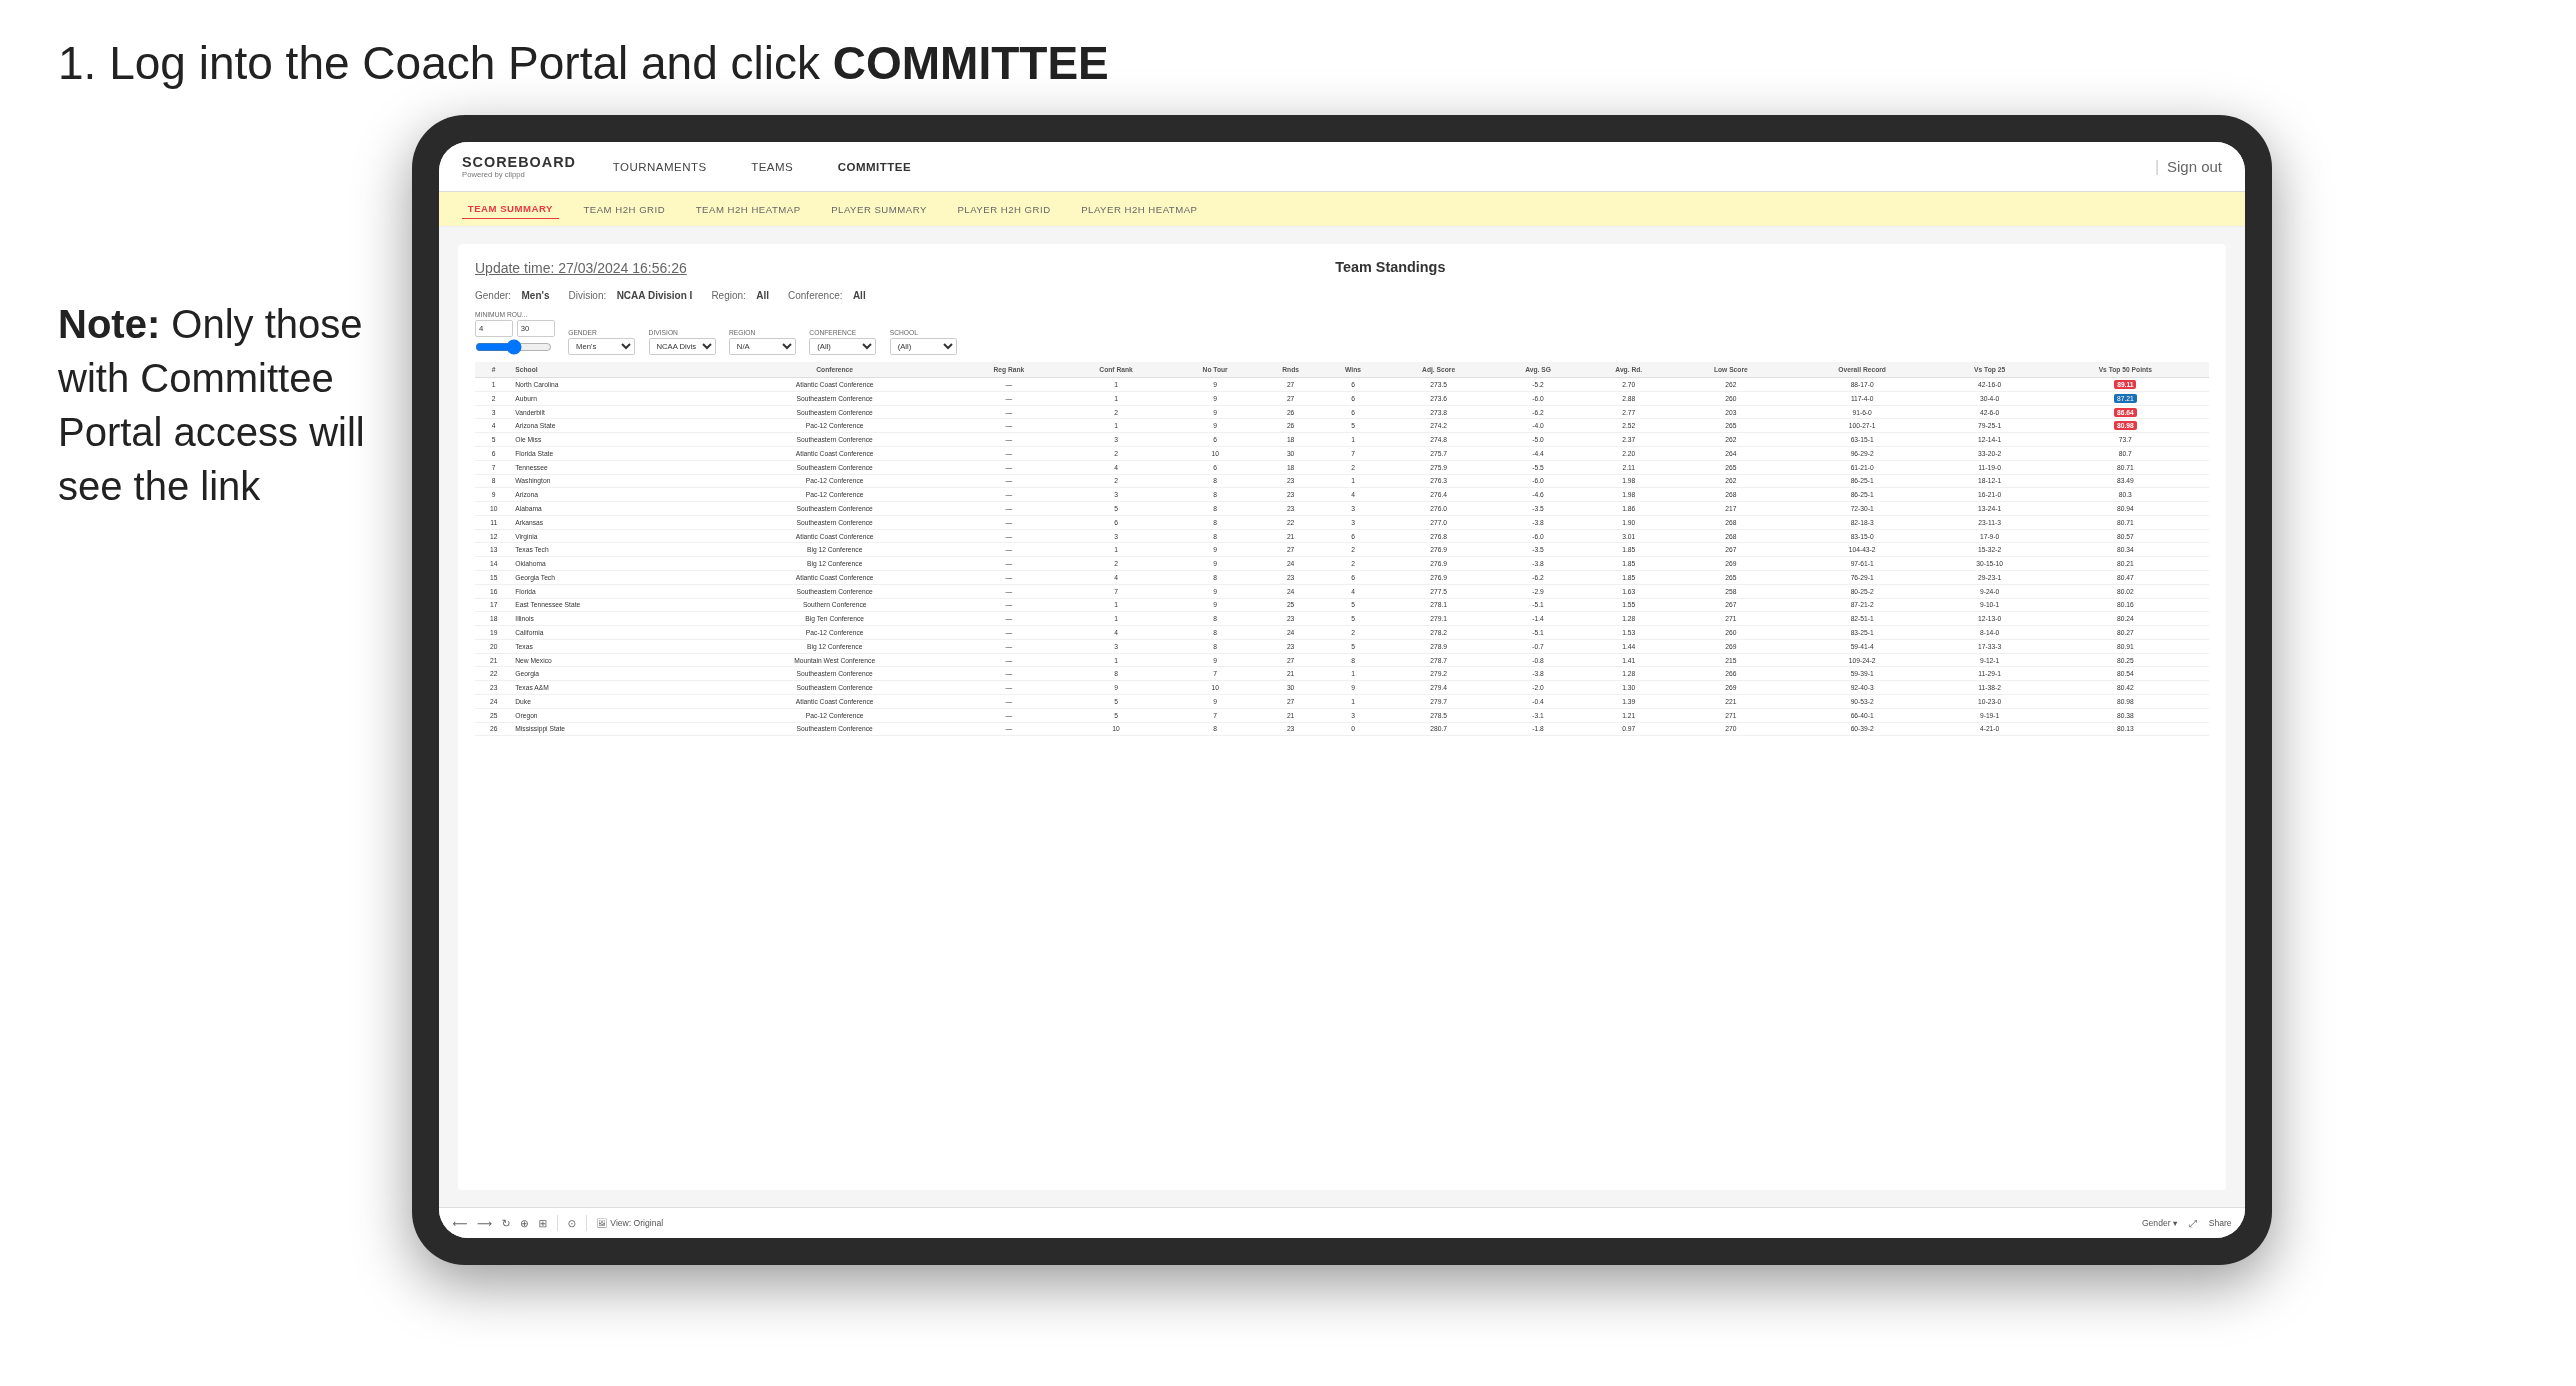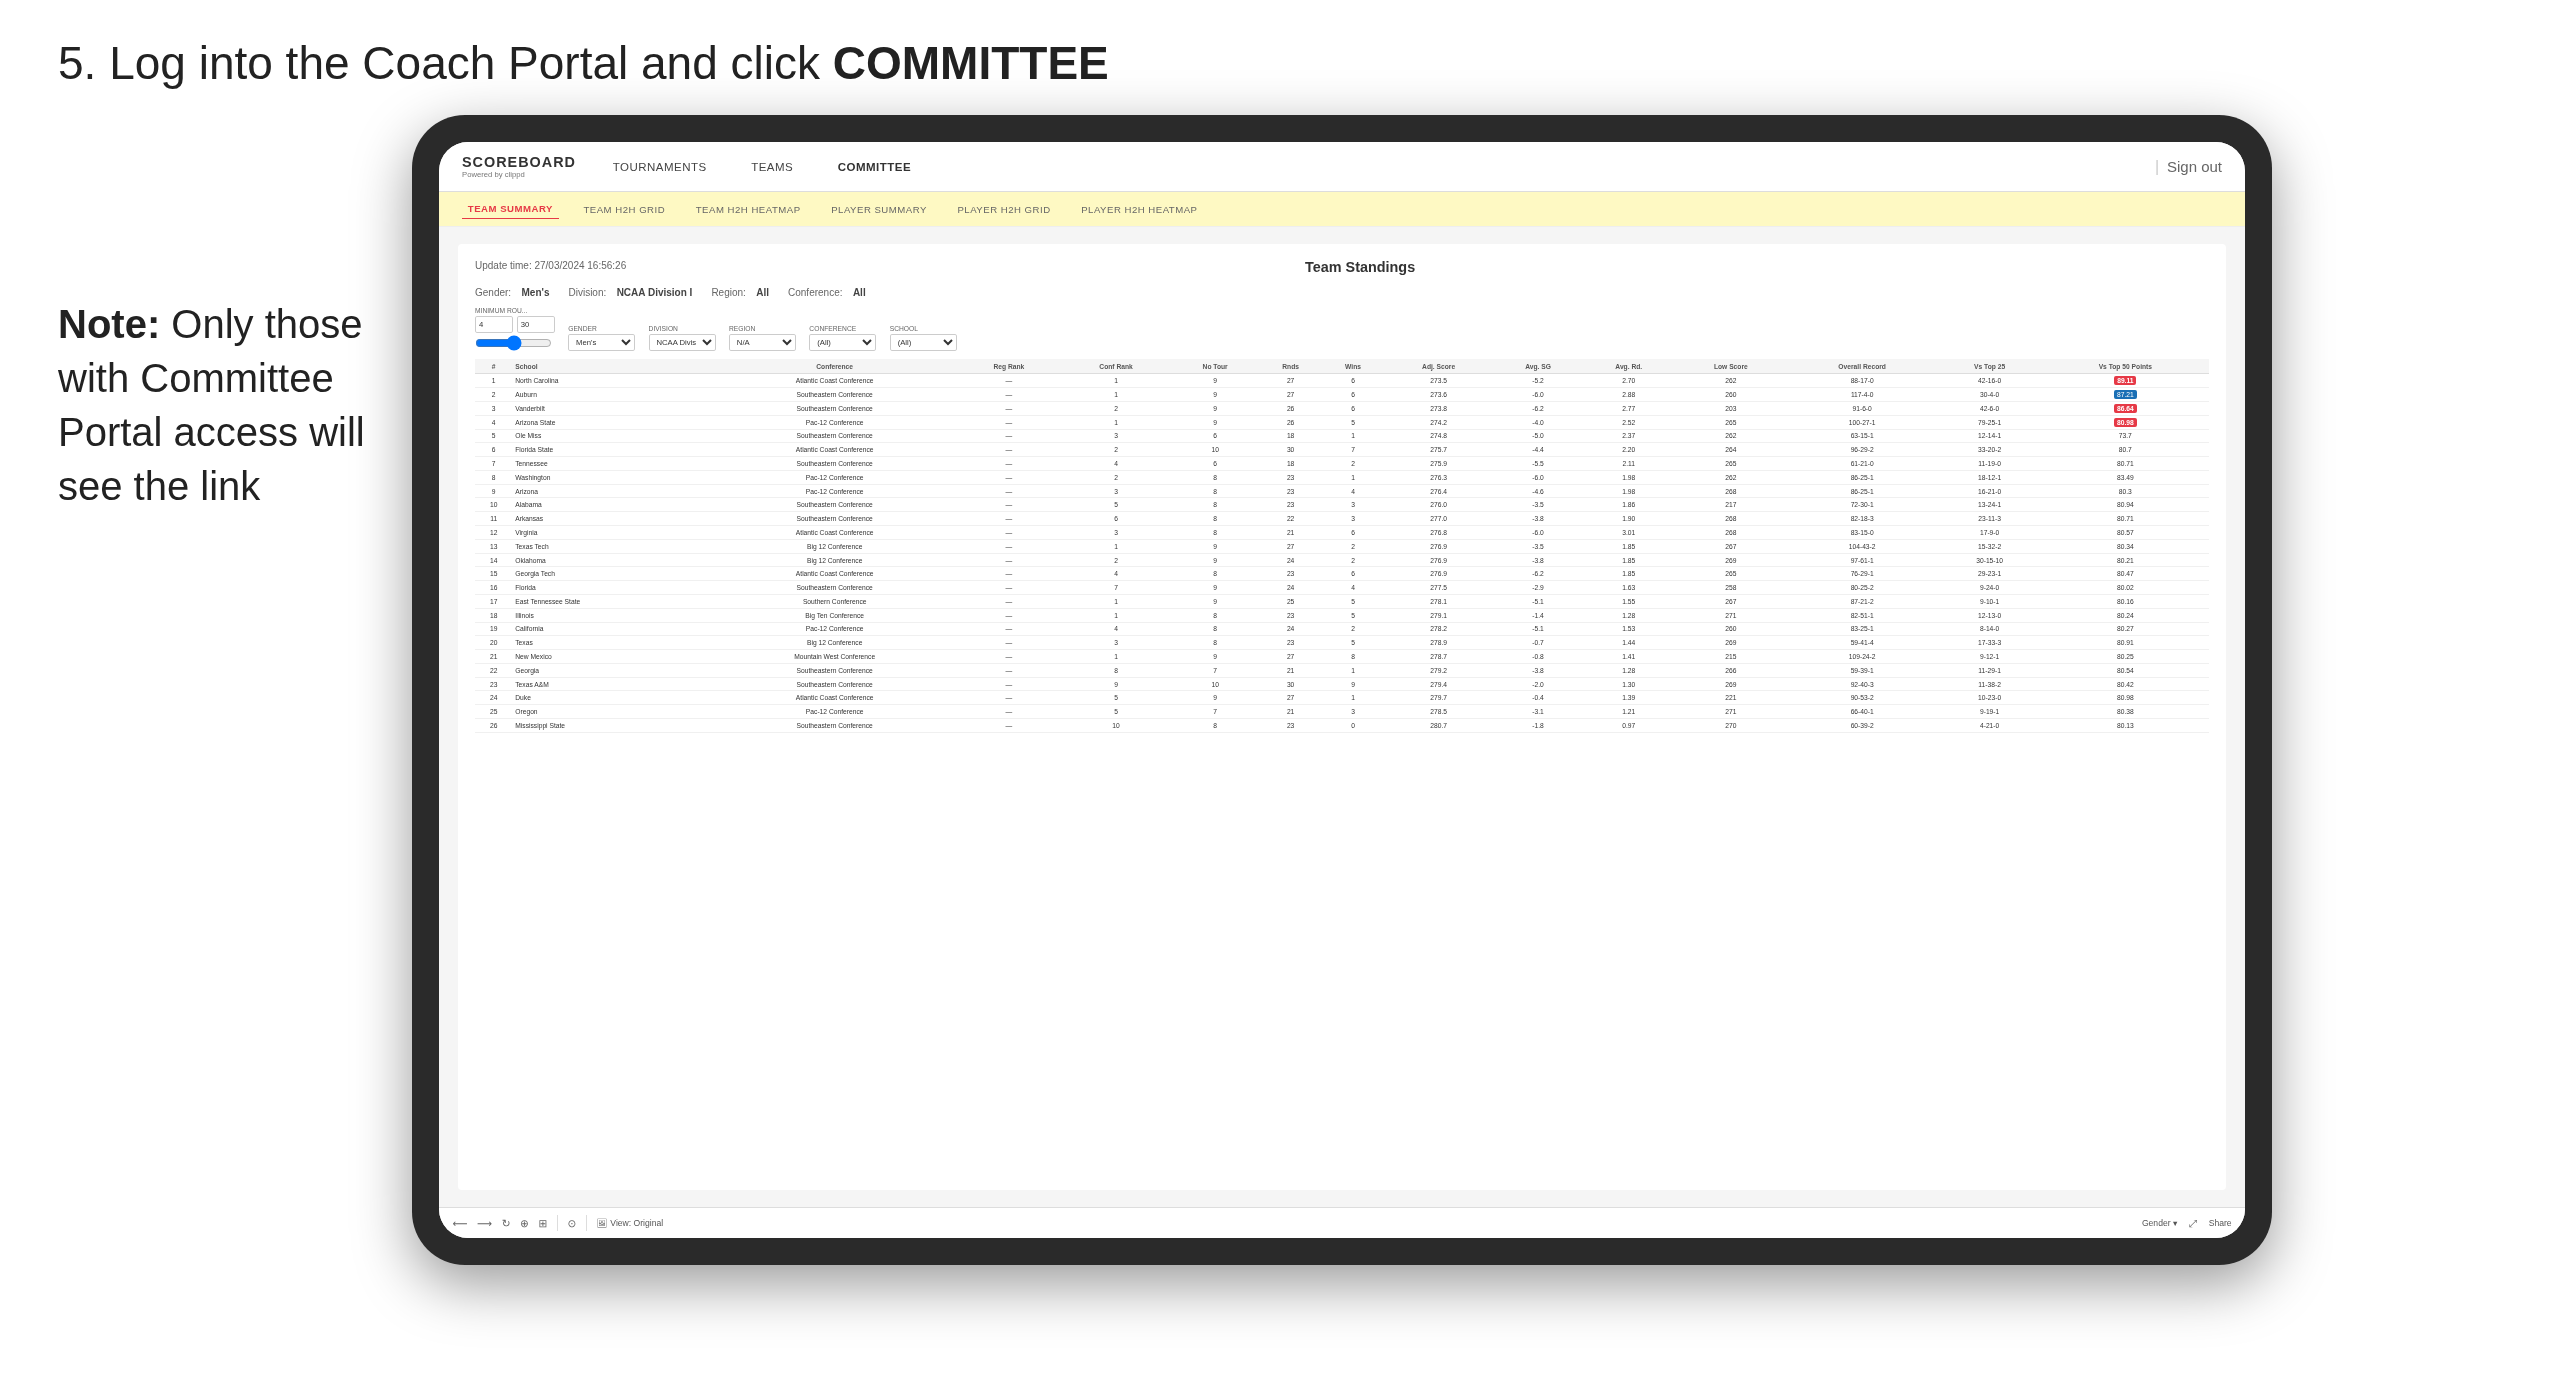--- a/index.html
+++ b/index.html
@@ -170,23 +170,24 @@
       overflow: hidden;
     }
 
     .card-header {
       display: flex;
       align-items: flex-start;
       justify-content: space-between;
       margin-bottom: 11.5px;
     }
     .update-time {
-      font-size: 10px;
+      font-size: 14px;
       color: #666;
       line-height: 1.4;
+      text-decoration: underline;
     }
     .team-standings-title {
       font-size: 14.4px;
       font-weight: bold;
       color: #333;
       text-align: center;
       flex: 1;
     }
 
     .filter-row {
@@ -325,21 +326,21 @@
     .toolbar-share {
       font-size: 8.6px;
       color: #555;
       cursor: pointer;
     }
   </style>
 </head>
 <body>
 
 <div class="step-label">
-  <span>5.  Log into the Coach Portal and click </span><strong>COMMITTEE</strong>
+  <span>1.  Log into the Coach Portal and click </span><strong>COMMITTEE</strong>
 </div>
 
 <div class="note-box">
   <span class="note-bold">Note:</span><span> Only those with Committee Portal access will see the link</span>
 </div>
 
 <div class="arrow-container">
   <svg viewBox="0 0 300 160" xmlns="http://www.w3.org/2000/svg">
     <defs>
       <marker id="arrowhead" markerWidth="10" markerHeight="7" refX="10" refY="3.5" orient="auto">

